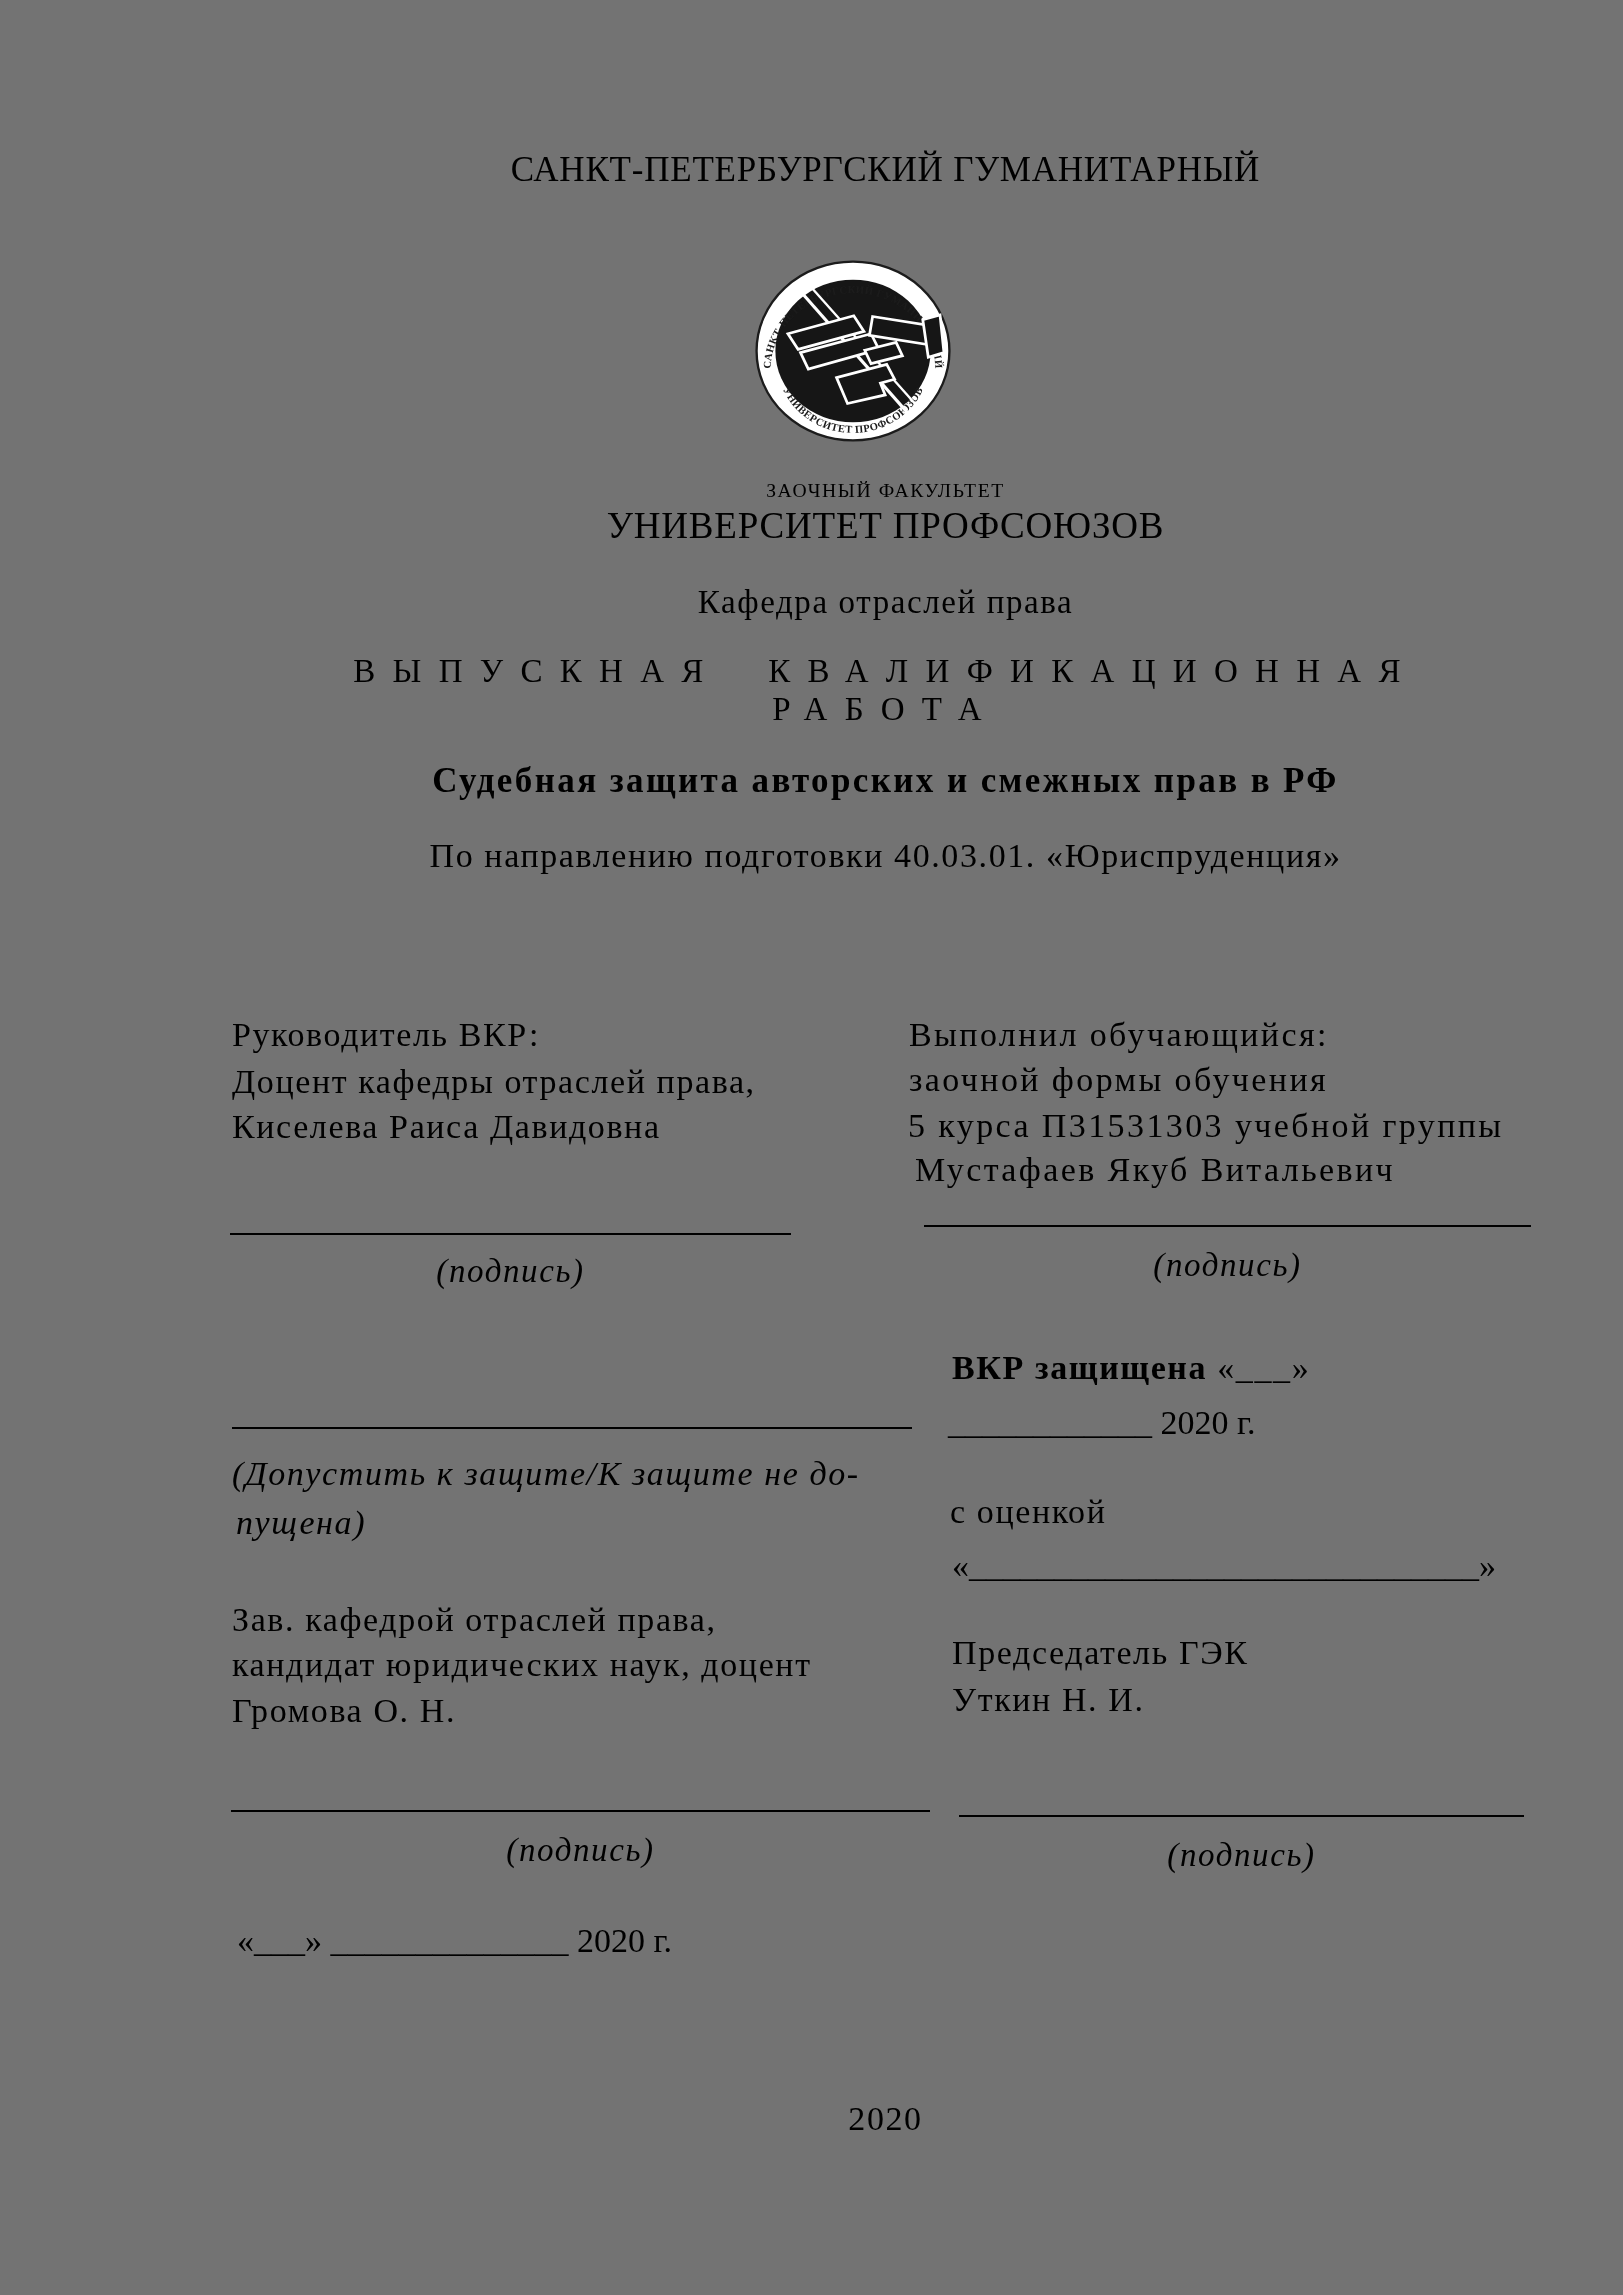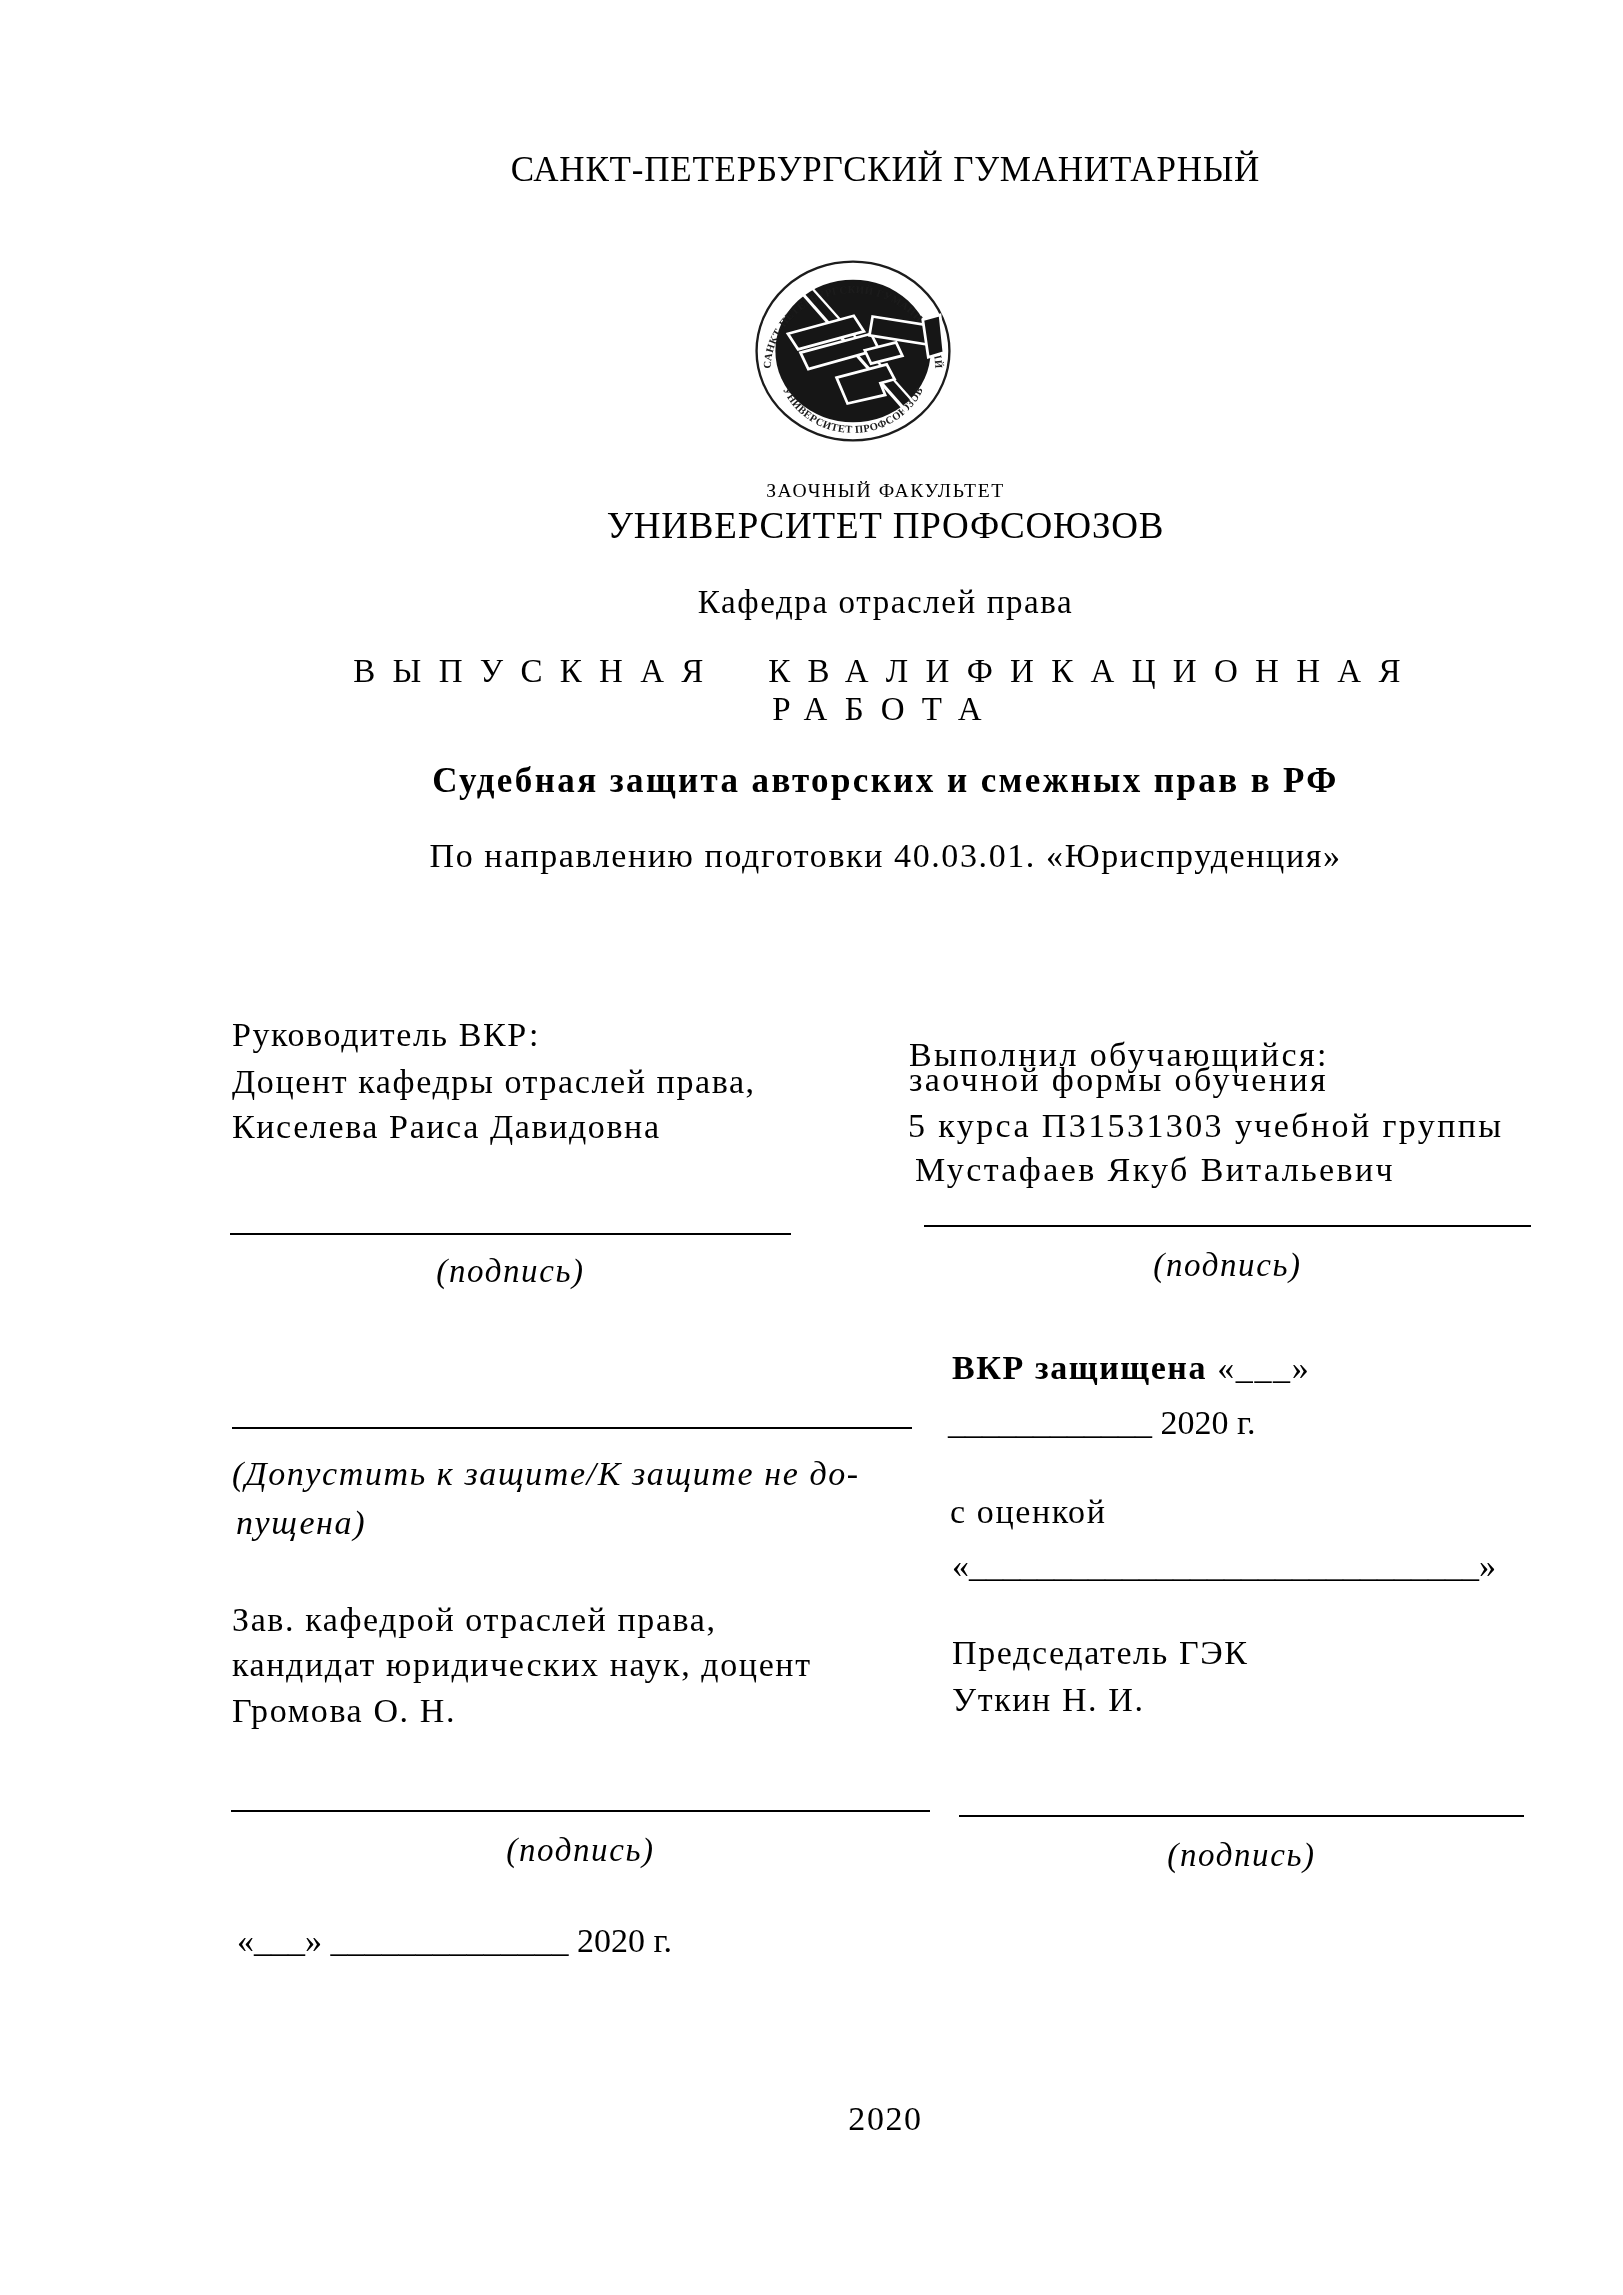--- a/index.html
+++ b/index.html
@@ -2,21 +2,21 @@
 <html style="font-size:12.6px"><head>
 <meta charset="utf-8">
 <title>Титульный лист ВКР</title>
 <style>
   html, body { margin: 0; padding: 0; background: #888; }
   .page {
     position: relative;
     width: 1623px;
     height: 2295px;
     margin: 0 auto;
-    background: #ffffff;
+    background: #737373;
     font-family: "Liberation Serif", "DejaVu Serif", serif;
     color: #000000;
     overflow: hidden;
   }
   .abs { position: absolute; line-height: 1.08; white-space: nowrap; }
   .centered { left: 238px; width: 1295px; text-align: center; }
 
   .org-line   { top: 151px;  font-size: 35px; letter-spacing: 0.8px; }
   .faculty    { top: 480px;  font-size: 19.6px; letter-spacing: 1.6px; }
   .univ       { top: 506px;  font-size: 37px; letter-spacing: 0.8px; }
@@ -90,21 +90,21 @@
 
   <div class="abs centered program">По направлению подготовки 40.03.01. «Юриспруденция»</div>
 
   <div class="abs coltext" style="left:232px; top:1017px;">Руководитель ВКР:</div>
   <div class="abs coltext" style="left:232px; top:1064px;">Доцент кафедры отраслей права,</div>
   <div class="abs coltext" style="left:232px; top:1109px;text-align:center;">Киселева Раиса Давидовна</div>
 
   <div class="rule" style="left:230px; top:1233px; width:561px;"></div>
   <div class="sig-caption" style="left:230px; top:1253px; width:561px;">(подпись)</div>
 
-  <div class="abs coltext-r" style="left:909px; top:1017px;margin-top:20px;">Выполнил обучающийся:</div>
+  <div class="abs coltext-r" style="left:909px; top:1017px;">Выполнил обучающийся:</div>
   <div class="abs coltext-r" style="left:909px; top:1062px;">заочной формы обучения</div>
   <div class="abs coltext-r" style="left:908px; top:1108px;">5 курса П31531303 учебной группы</div>
   <div class="abs coltext-r" style="left:915px; top:1152px;">Мустафаев Якуб Витальевич</div>
 
   <div class="rule" style="left:924px; top:1225px; width:607px;"></div>
   <div class="sig-caption" style="left:924px; top:1247px; width:607px;">(подпись)</div>
 
   <div class="abs coltext" style="left:952px; top:1350px;">
     <span class="b">ВКР защищена</span>
     <span>«___»</span>

